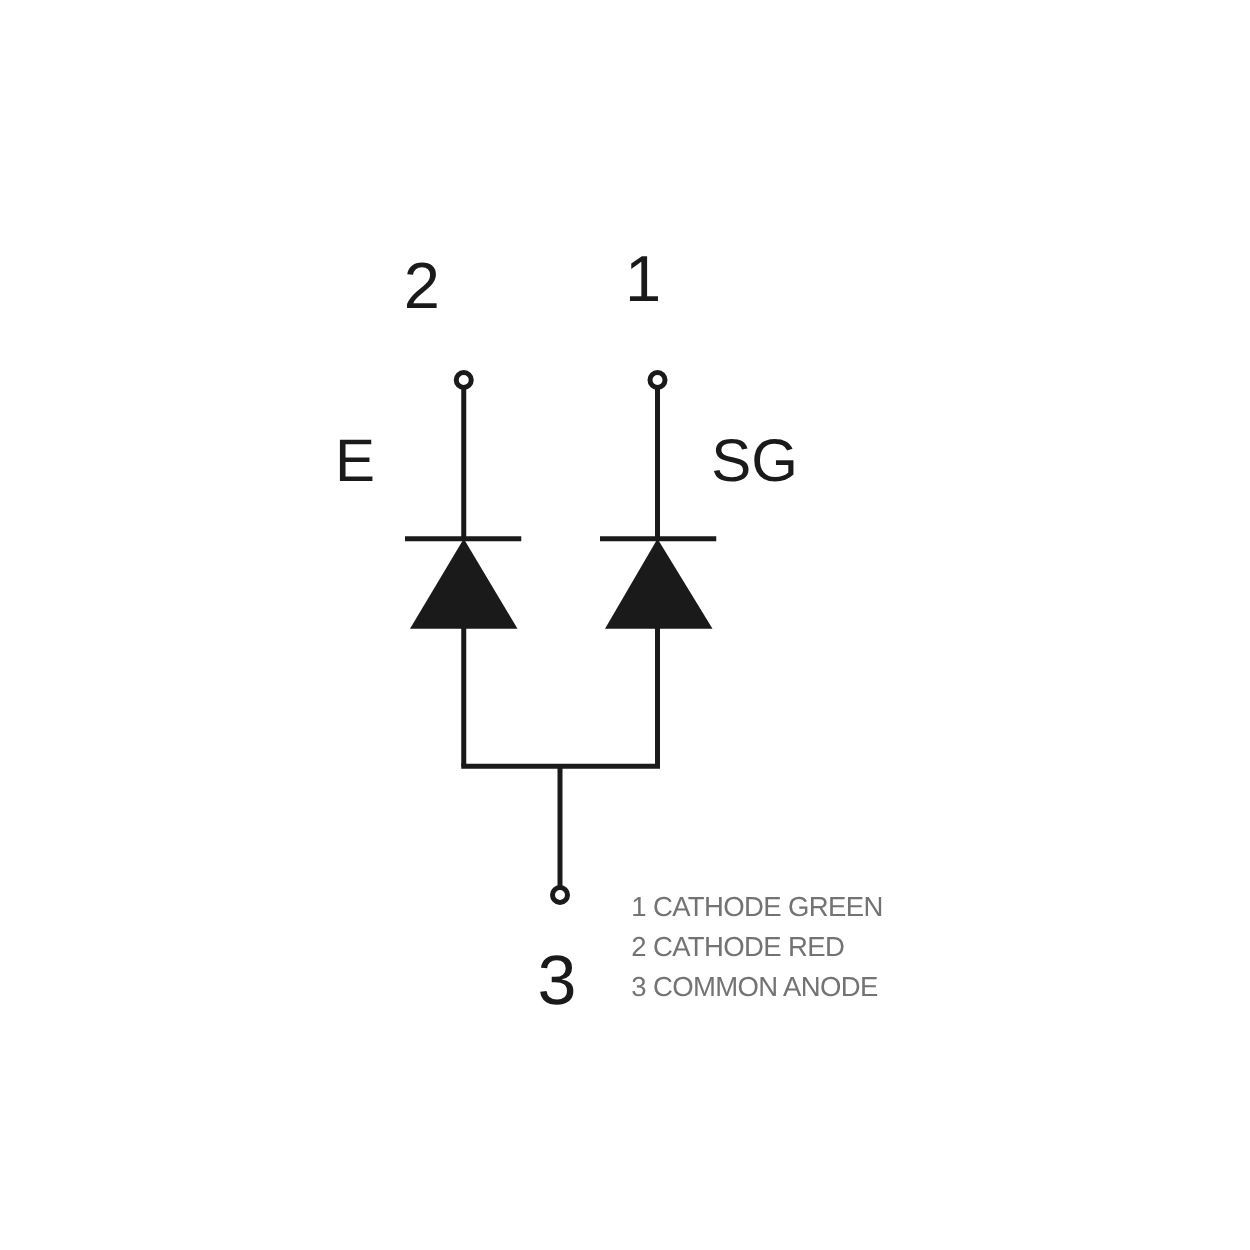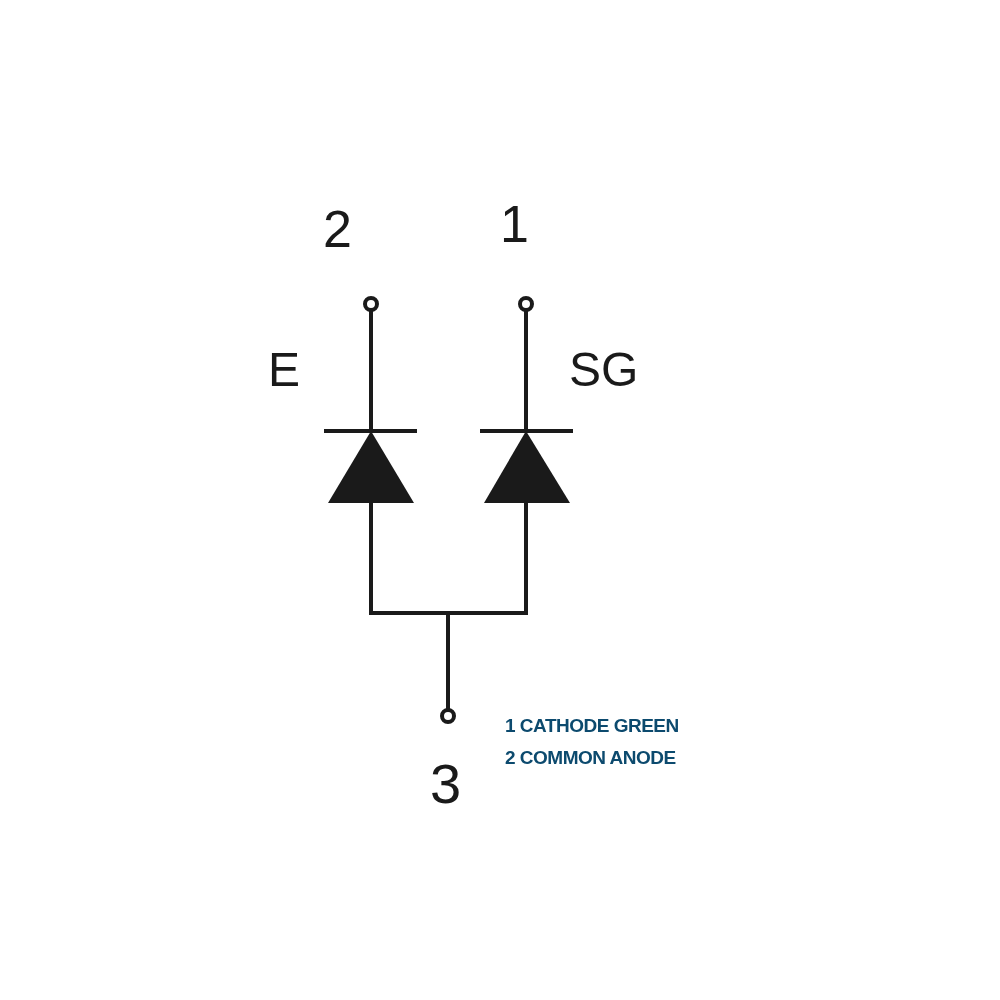--- a/index.html
+++ b/index.html
@@ -1,20 +1,20 @@
 <!DOCTYPE html>
 <html><head>
 <meta charset="utf-8">
 <style>
   html, body { margin: 0; padding: 0; background: #ffffff; }
   body { width: 1000px; height: 1000px; position: relative; overflow: hidden; }
   svg.schematic { position: absolute; left: 0; top: 0; }
   .pin-num { position: absolute; font-family: "Liberation Sans", sans-serif; font-size: 52px; color: #1a1a1a; line-height: 1; font-weight: normal; }
   .pin-lbl { position: absolute; font-family: "Liberation Sans", sans-serif; font-size: 48px; color: #1a1a1a; line-height: 1; }
-  .legend { position: absolute; left: 505px; top: 710px; font-family: "Liberation Sans", sans-serif; font-weight: bold; font-size: 19px; color: #0c4a6e; line-height: 32px; letter-spacing: -0.5px; }
+  .legend { position: absolute; left: 505px; top: 710px; font-family: "Liberation Sans", sans-serif; font-weight: normal; font-size: 22px; color: #737373; line-height: 32px; letter-spacing: -0.5px; }
   .legend div { white-space: nowrap; }
 </style>
 </head>
 <body>
 
 <svg class="schematic" width="1000" height="1000" viewBox="0 0 1000 1000">
   <g stroke="#1a1a1a" stroke-width="4" fill="none">
 
     <circle cx="371" cy="304" r="6"></circle>
     <line x1="371" y1="310" x2="371" y2="431"></line>
@@ -38,14 +38,15 @@
 
 <div class="pin-num" style="left:323px; top:203px;">2</div>
 <div class="pin-num" style="left:500px; top:198px;">1</div>
 <div class="pin-num" style="left:430px; top:756px; font-size:56px;">3</div>
 
 <div class="pin-lbl" style="left:268px; top:346px;">E</div>
 <div class="pin-lbl" style="left:569px; top:346px;">SG</div>
 
 <div class="legend">
   <div>1 CATHODE GREEN</div>
-  <div>2 COMMON ANODE</div>
+  <div>2 CATHODE RED</div>
+  <div>3 COMMON ANODE</div>
 </div>
 
 </body></html>

